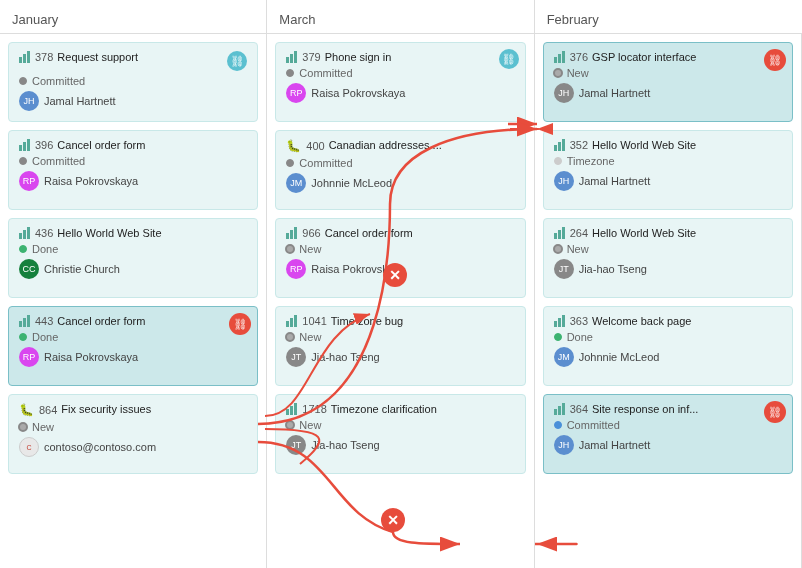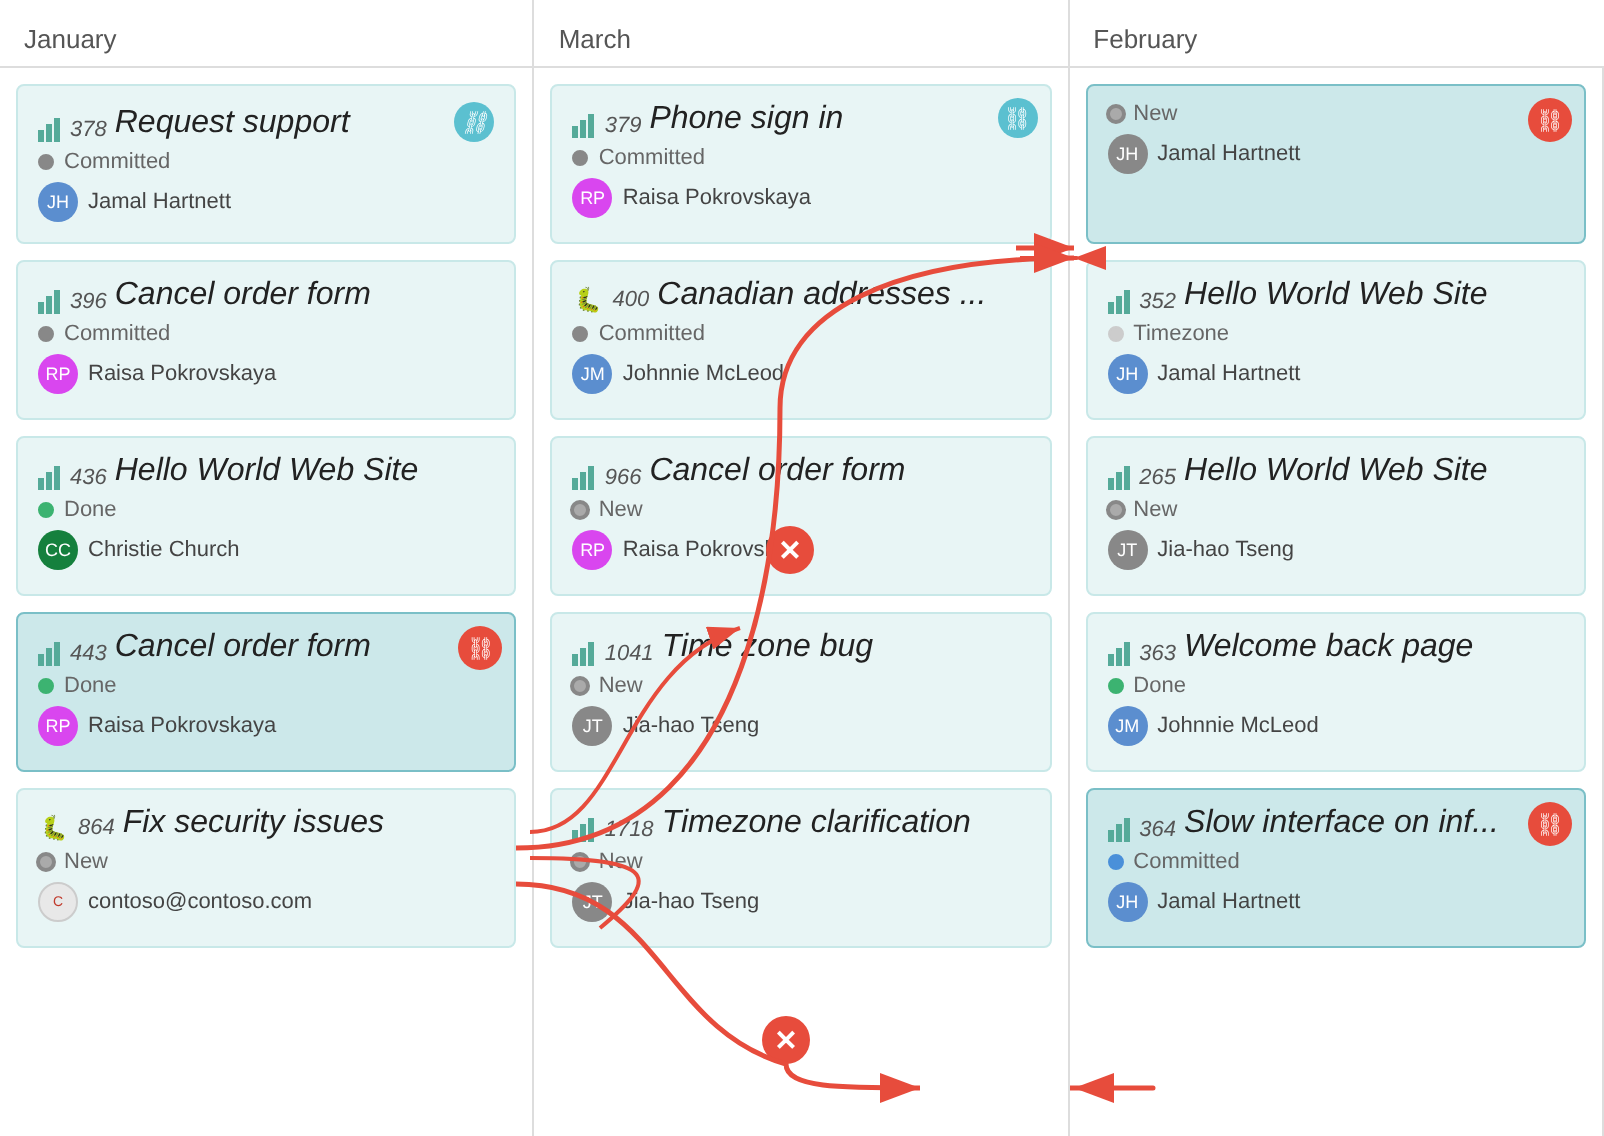--- a/index.html
+++ b/index.html
@@ -65,37 +65,36 @@
       border: 1px solid #c8e8e8;
     }
 
     .card.highlighted {
       background: #cce8ea;
       border: 1.5px solid #7abfc7;
     }
 
     .card-title-row {
       display: flex;
-      align-items: flex-end;
+      align-items: flex-start;
       gap: 4px;
       margin-bottom: 4px;
-      font-style: italic;
     }
 
     .card-id-icon {
       display: flex;
       align-items: center;
       gap: 3px;
       color: #555;
       font-size: 11px;
       white-space: nowrap;
     }
 
     .card-title {
-      font-size: 16px;
+      font-size: 11px;
       color: #222;
       font-weight: 500;
     }
 
     .card-status {
       display: flex;
       align-items: center;
       gap: 5px;
       margin-bottom: 4px;
       text-align: right;
@@ -423,20 +422,31 @@
         <div class="card-assignee">
           <div class="avatar gray">JT</div>
           <span>Jia-hao Tseng</span>
         </div>
       </div>
     </div>
 
     <div class="month-col">
 
       <div class="card highlighted">
+        <div class="card-title-row">
+          <div class="card-id-icon">
+            <span style="display:inline-flex;gap:1px;align-items:flex-end;margin-right:2px;">
+              <span style="display:inline-block;width:3px;height:6px;background:#5a9;"></span>
+              <span style="display:inline-block;width:3px;height:9px;background:#5a9;"></span>
+              <span style="display:inline-block;width:3px;height:12px;background:#5a9;"></span>
+            </span>
+            <span>376</span>
+          </div>
+          <span class="card-title">GSP locator interface</span>
+        </div>
         <div class="card-status">
           <span class="status-dot new" style="background:#aaa;border:1px solid #aaa;"></span>
           <span class="status-text">New</span>
         </div>
         <div class="card-assignee">
           <div class="avatar gray">JH</div>
           <span>Jamal Hartnett</span>
         </div>
         <div class="link-icon">⛓</div>
       </div>
@@ -464,21 +474,21 @@
       </div>
 
       <div class="card">
         <div class="card-title-row">
           <div class="card-id-icon">
             <span style="display:inline-flex;gap:1px;align-items:flex-end;margin-right:2px;">
               <span style="display:inline-block;width:3px;height:6px;background:#5a9;"></span>
               <span style="display:inline-block;width:3px;height:9px;background:#5a9;"></span>
               <span style="display:inline-block;width:3px;height:12px;background:#5a9;"></span>
             </span>
-            <span>265</span>
+            <span>264</span>
           </div>
           <span class="card-title">Hello World Web Site</span>
         </div>
         <div class="card-status">
           <span class="status-dot new" style="background:#aaa;border:1px solid #aaa;"></span>
           <span class="status-text">New</span>
         </div>
         <div class="card-assignee">
           <div class="avatar gray">JT</div>
           <span>Jia-hao Tseng</span>
@@ -510,21 +520,21 @@
       <div class="card highlighted">
         <div class="card-title-row">
           <div class="card-id-icon">
             <span style="display:inline-flex;gap:1px;align-items:flex-end;margin-right:2px;">
               <span style="display:inline-block;width:3px;height:6px;background:#5a9;"></span>
               <span style="display:inline-block;width:3px;height:9px;background:#5a9;"></span>
               <span style="display:inline-block;width:3px;height:12px;background:#5a9;"></span>
             </span>
             <span>364</span>
           </div>
-          <span class="card-title">Slow interface on inf...</span>
+          <span class="card-title">Site response on inf...</span>
         </div>
         <div class="card-status">
           <span class="status-dot committed-blue"></span>
           <span class="status-text">Committed</span>
         </div>
         <div class="card-assignee">
           <div class="avatar blue">JH</div>
           <span>Jamal Hartnett</span>
         </div>
         <div class="link-icon">⛓</div>

